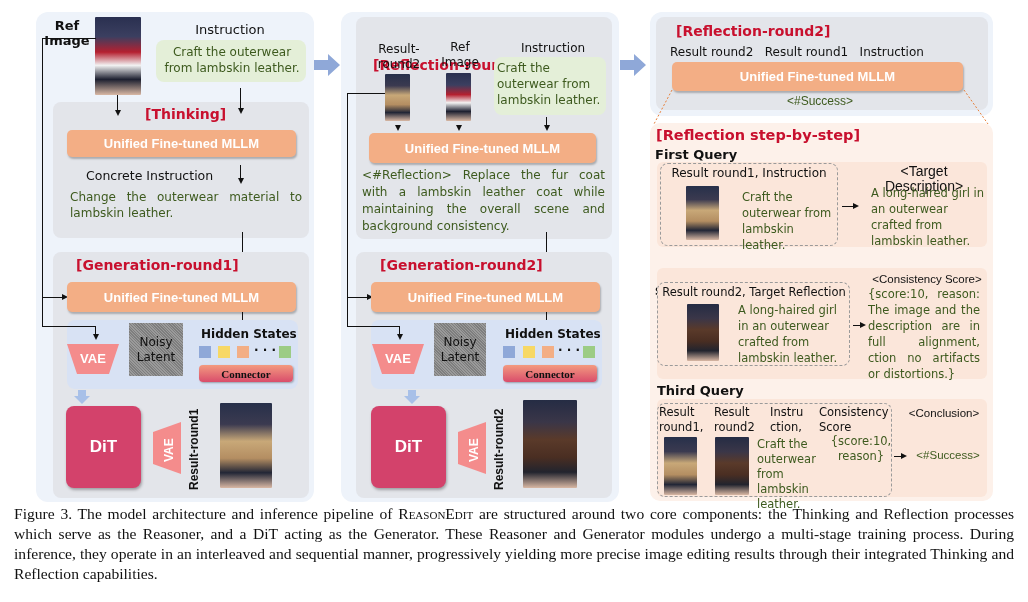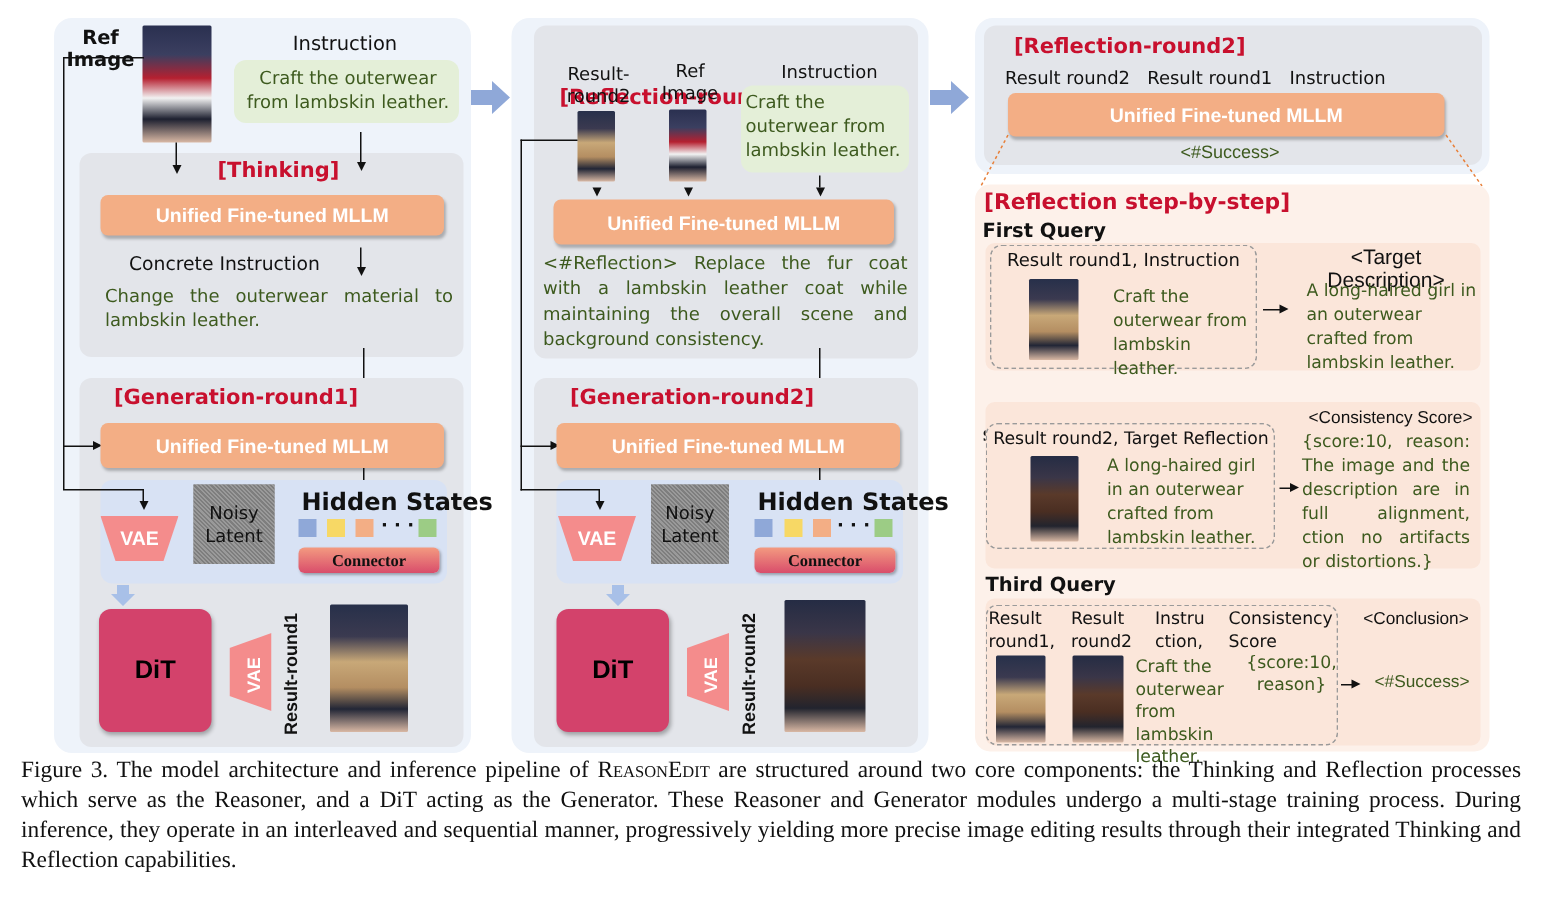--- a/index.html
+++ b/index.html
@@ -11,31 +11,31 @@
   .bluebox { position: absolute; background: #d8e2f4; border-radius: 8px; }
   .peach { position: absolute; background: #fdf1ea; border-radius: 10px; }
   .peachrow { position: absolute; background: #fbe6da; border-radius: 6px; }
   .mllm { position: absolute; background: #f3ae85; border-radius: 5px; color: #fff;
           font-family: "Liberation Sans", sans-serif; font-weight: bold; font-size: 13px;
           display: flex; align-items: center; justify-content: center;
           box-shadow: 1px 2px 2px rgba(0,0,0,0.25); }
   .title-red { position: absolute; color: #c8102e; font-weight: bold; font-size: 14px;
                font-family: "DejaVu Sans", sans-serif; }
   .lbl { position: absolute; color: #111; font-size: 12px; line-height: 15px; text-align: center; }
-  .lblb { position: absolute; color: #111; font-size: 16px; font-weight: bold; line-height: 15px; }
+  .lblb { position: absolute; color: #111; font-size: 12px; font-weight: bold; line-height: 15px; }
   .green { position: absolute; color: #3d5a1e; font-size: 11.5px; line-height: 16px; }
   .greenbox { position: absolute; background: #e4efd8; border-radius: 8px; }
   .photo { position: absolute; border-radius: 1px; overflow: hidden; }
   .photo-ref { background: linear-gradient(180deg,#2a3050 0%,#3b3f60 25%,#b52030 45%,#f2f2f2 62%,#1d2030 80%,#d9b8a4 100%); }
   .photo-r1 { background: linear-gradient(180deg,#27304a 0%,#3b3a50 25%,#c8a878 45%,#b48e62 65%,#222636 82%,#d9b8a4 100%); }
   .photo-r2 { background: linear-gradient(180deg,#252c44 0%,#3a3648 25%,#5a3a2a 45%,#4a2e22 65%,#22242e 82%,#d9b8a4 100%); }
   .noisy { position: absolute; background:
       repeating-linear-gradient(45deg,#9a9a9a 0 1px,#7e7e7e 1px 2px),
       #8c8c8c; }
-  .dit { position: absolute; background: #d3426b; border-radius: 8px; color: #000000; font-weight: bold;
+  .dit { position: absolute; background: #d3426b; border-radius: 8px; color: #ffffff; font-weight: bold;
          font-family: "Liberation Sans", sans-serif; font-size: 17px;
          display: flex; align-items: center; justify-content: center;
          box-shadow: 1px 2px 3px rgba(0,0,0,0.3); }
   .connector { position: absolute; background: linear-gradient(180deg,#f39a80,#d94d6b); border-radius: 4px;
                color: #111; font-weight: bold; font-size: 11px; font-family: Liberation Serif, serif;
                display: flex; align-items: center; justify-content: center;
                box-shadow: 1px 1px 2px rgba(0,0,0,0.3); }
   .sq { position: absolute; width: 12px; height: 12px; }
   .vline { position: absolute; width: 1.3px; background: #111; }
   .hline { position: absolute; height: 1.3px; background: #111; }

